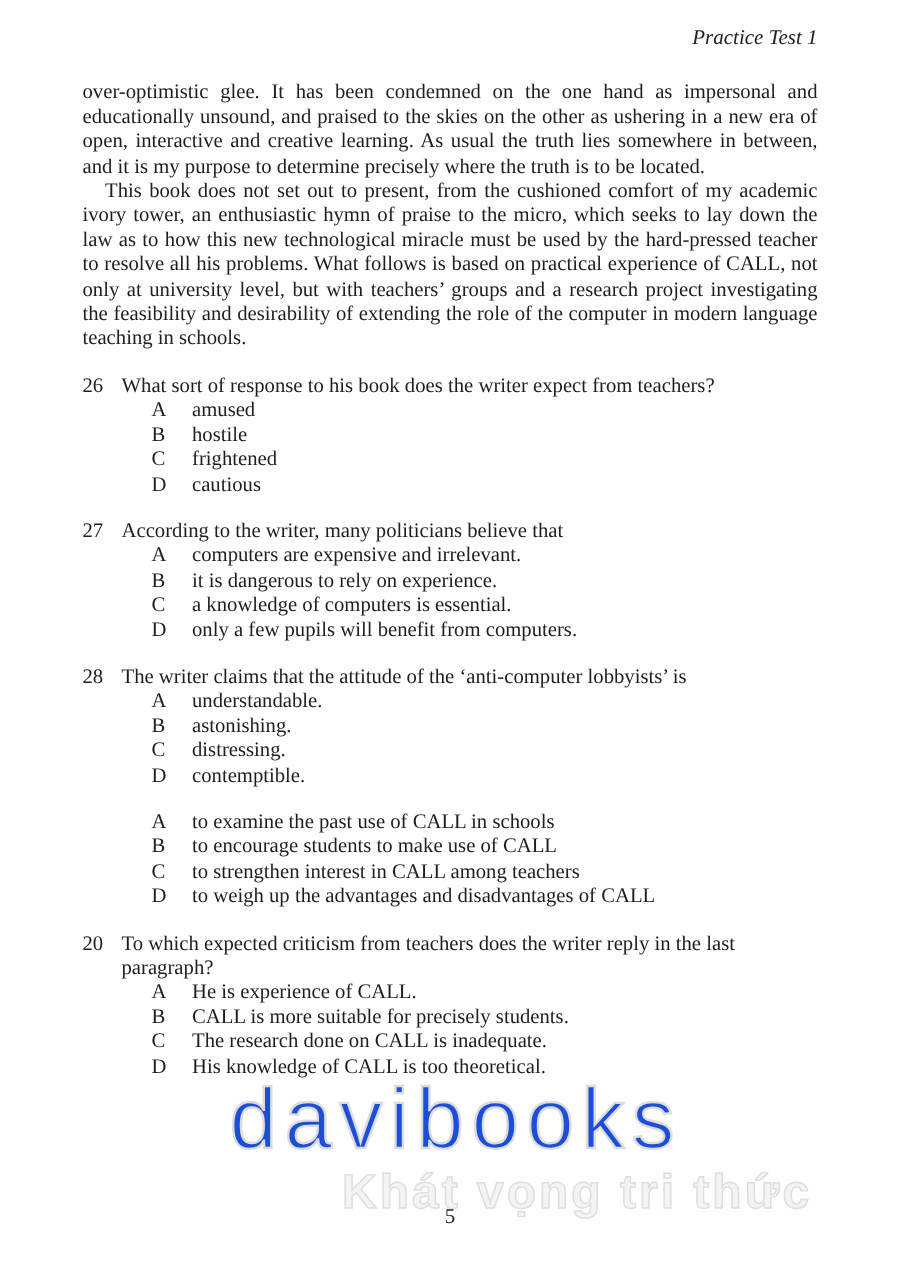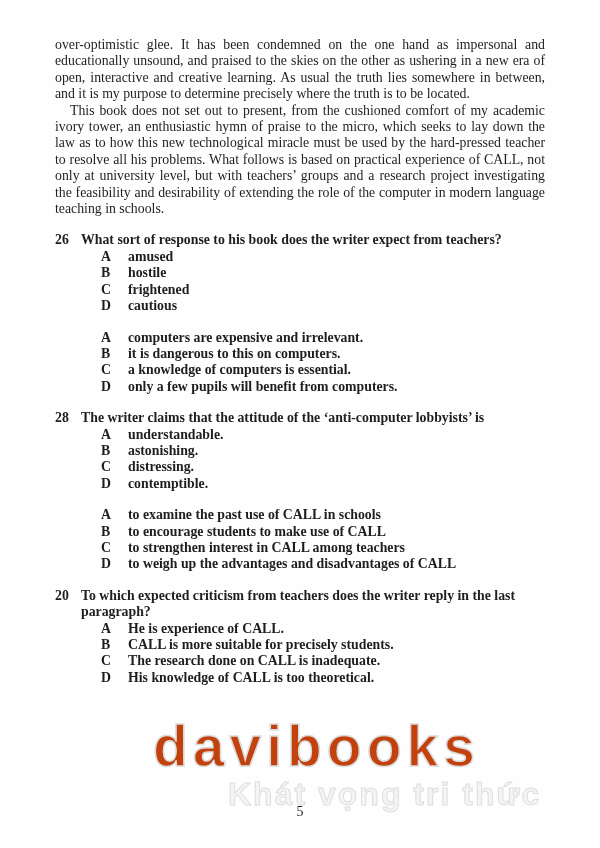--- a/index.html
+++ b/index.html
@@ -32,21 +32,20 @@
   }
   .para {
     margin: 0;
     text-align: justify;
   }
   .para.indent {
     text-indent: 15px;
   }
   .questions {
     margin-top: 2px;
-    font-weight: bold;
   }
   .question {
     margin-top: 15px;
   }
   .q-head {
     display: flex;
   }
   .q-num {
     flex: none;
     width: 26px;
@@ -74,24 +73,24 @@
     width: 100%;
     height: 100%;
     pointer-events: none;
     z-index: 0;
   }
   .wm-logo {
     position: absolute;
     left: 153px;
     top: 738px;
     font-family: "Liberation Sans", sans-serif;
-    font-weight: bold;
+    font-weight: normal;
     font-size: 57px;
     letter-spacing: 5px;
-    color: #c2410c;
+    color: #1d4ed8;
     -webkit-text-stroke: 1.6px #dcdcdc;
     text-shadow: 1px 1px 0 #ffffff;
   }
   .wm-slogan {
     position: absolute;
     left: 228px;
     top: 786px;
     font-family: "Liberation Sans", sans-serif;
     font-weight: bold;
     font-size: 32px;
@@ -120,20 +119,21 @@
 
 <div class="page">
 
   <div class="watermark">
     <div class="wm-logo">davibooks</div>
     <div class="wm-slogan">Khát vọng tri thức</div>
   </div>
 
   <div class="body-layer">
     <div class="content">
+      <div class="header">Practice Test 1</div>
 
       <div class="passage">
         <p class="para">over-optimistic glee. It has been condemned on the one hand as impersonal and educationally unsound, and praised to the skies on the other as ushering in a new era of open, interactive and creative learning. As usual the truth lies somewhere in between, and it is my purpose to determine precisely where the truth is to be located.</p>
         <p class="para indent">This book does not set out to present, from the cushioned comfort of my academic ivory tower, an enthusiastic hymn of praise to the micro, which seeks to lay down the law as to how this new technological miracle must be used by the hard-pressed teacher to resolve all his problems. What follows is based on practical experience of CALL, not only at university level, but with teachers’ groups and a research project investigating the feasibility and desirability of extending the role of the computer in modern language teaching in schools.</p>
       </div>
 
       <div class="questions">
 
         <div class="question">
           <div class="q-head">
@@ -154,28 +154,32 @@
               <span class="opt-text">frightened</span>
             </div>
             <div class="option">
               <span class="opt-letter">D</span>
               <span class="opt-text">cautious</span>
             </div>
           </div>
         </div>
 
         <div class="question">
+          <div class="q-head">
+            <span class="q-num">27</span>
+            <span class="q-text">According to the writer, many politicians believe that</span>
+          </div>
           <div class="options">
             <div class="option">
               <span class="opt-letter">A</span>
               <span class="opt-text">computers are expensive and irrelevant.</span>
             </div>
             <div class="option">
               <span class="opt-letter">B</span>
-              <span class="opt-text">it is dangerous to this on computers.</span>
+              <span class="opt-text">it is dangerous to rely on experience.</span>
             </div>
             <div class="option">
               <span class="opt-letter">C</span>
               <span class="opt-text">a knowledge of computers is essential.</span>
             </div>
             <div class="option">
               <span class="opt-letter">D</span>
               <span class="opt-text">only a few pupils will benefit from computers.</span>
             </div>
           </div>

